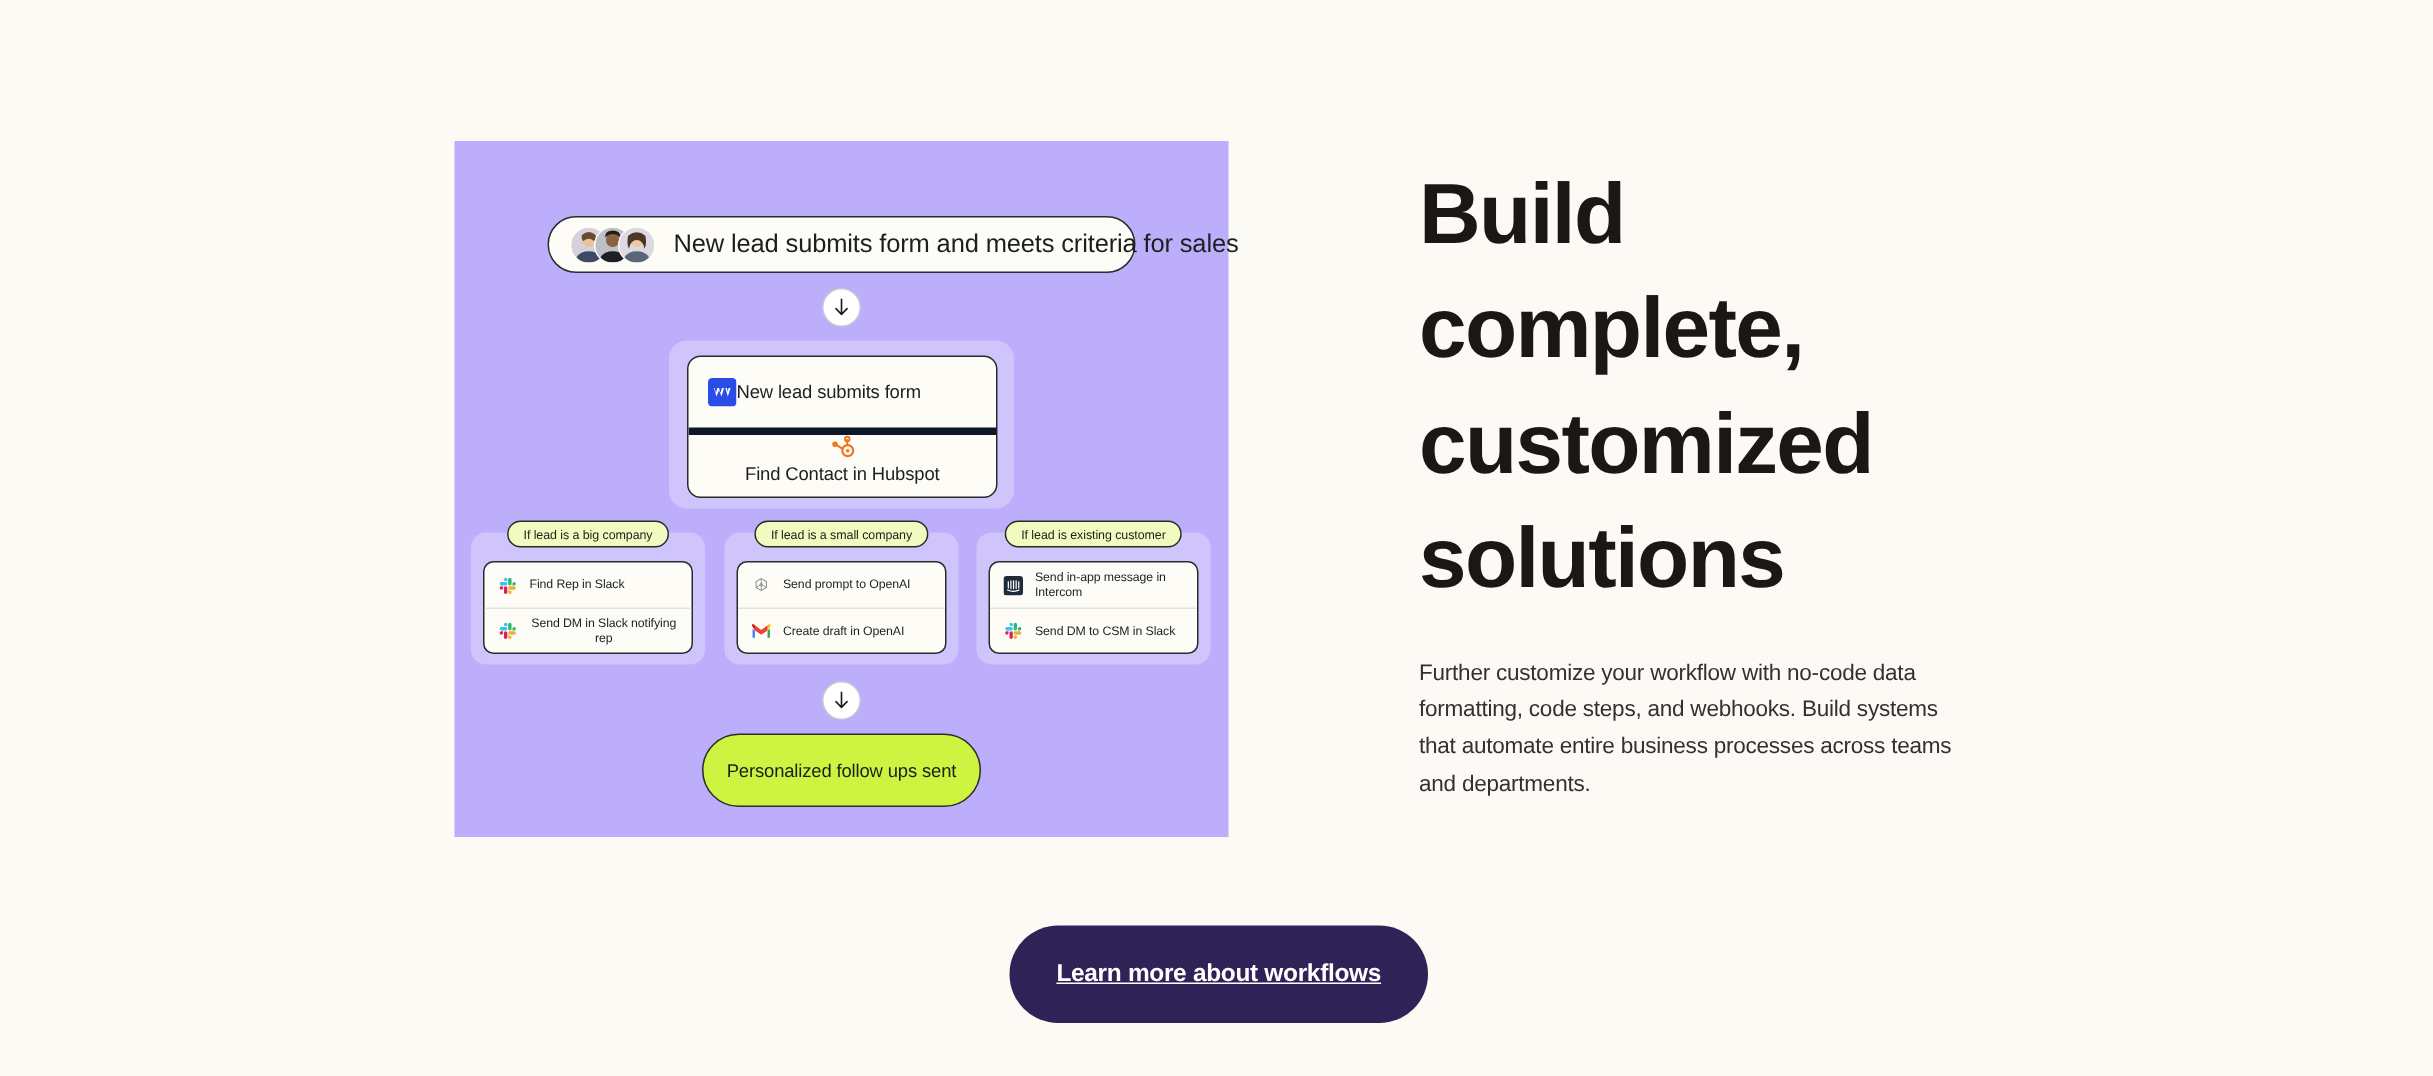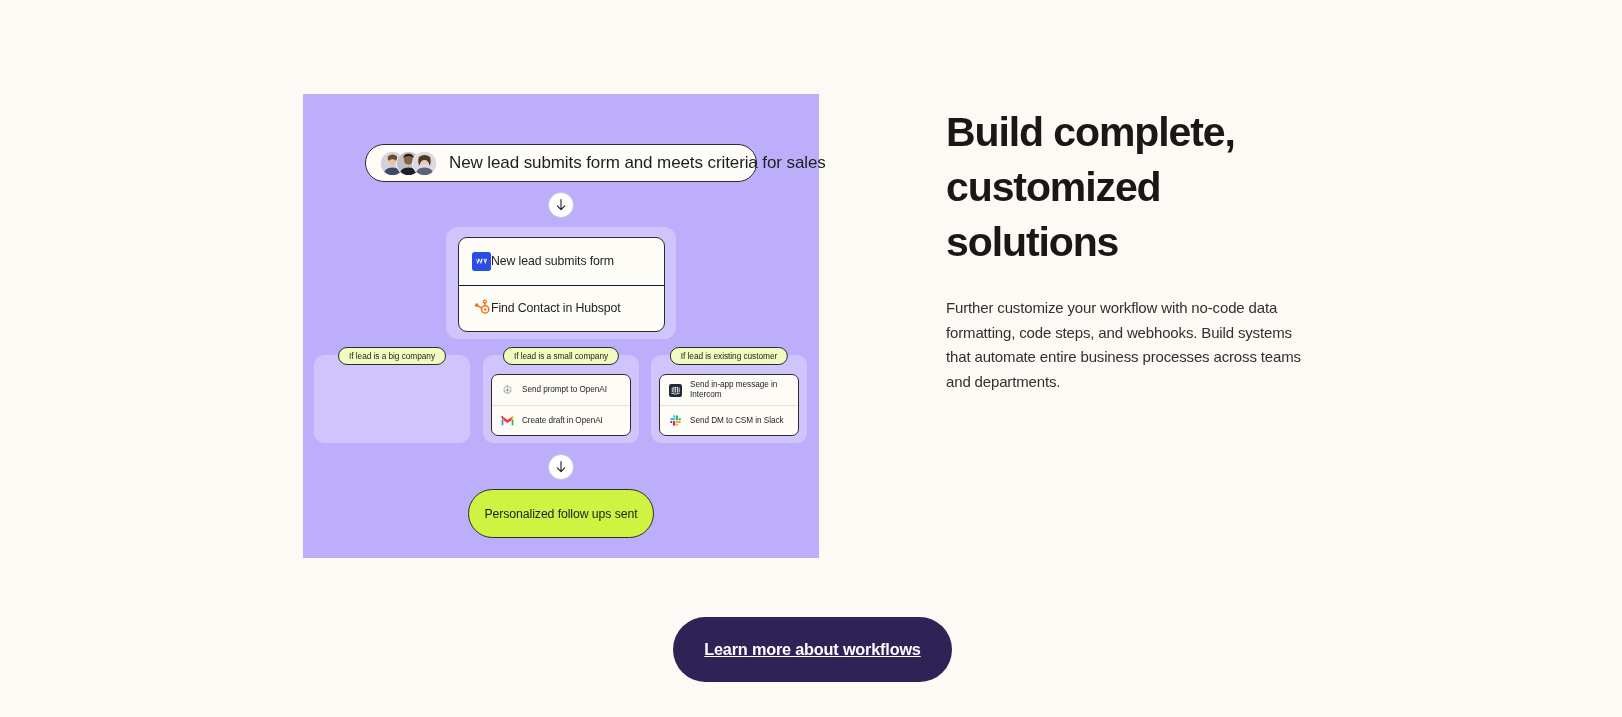--- a/index.html
+++ b/index.html
@@ -97,21 +97,21 @@
     border: 1.4px solid #2B2B2B;
     border-radius: 9px;
     overflow: hidden;
   }
   .row {
     display: flex;
     align-items: center;
     height: 50%;
     padding: 0 13px;
   }
-  .row + .row { border-top: 1px solid #0f172a; }
+  .row + .row { border-top: 5px solid #0f172a; flex-direction: column; }
   .row-label {
     font-size: 12.3px;
     color: #1E1E1E;
     letter-spacing: -0.1px;
     line-height: 1.15;
   }
 
   
   .branch {
     position: absolute;
@@ -189,21 +189,21 @@
   .ic-sm { width: 13px; height: 13px; }
 
   
   .copy {
     position: absolute;
     left: 946px;
     top: 105px;
     width: 360px;
   }
   .headline {
-    font-size: 41px;
+    font-size: 57px;
     font-weight: 700;
     line-height: 1.34;
     color: #1B1715;
     letter-spacing: -1.1px;
   }
   .body-copy {
     margin-top: 26px;
     font-size: 15px;
     line-height: 1.65;
     color: #33302E;
@@ -292,20 +292,40 @@
           <circle cx="16.6" cy="13.2" r="1.5" fill="#F2741B"></circle>
           <path d="M12.3 11.6 L7.3 8.6" stroke="#F2741B" stroke-width="1.7" stroke-linecap="round"></path>
           <circle cx="5.9" cy="7.8" r="2.3" fill="#F2741B"></circle>
         </svg>
         <span class="row-label">Find Contact in Hubspot</span>
       </div>
     </div>
 
     <div class="branch b1">
       <div class="cond-pill">If lead is a big company</div>
+      <div class="branch-card">
+        <div class="brow">
+          <svg class="ic ic-sm" viewBox="0 0 24 24" xmlns="http://www.w3.org/2000/svg">
+            <path d="M6.2 14.8a2.1 2.1 0 1 1-2.1-2.1h2.1zM7.3 14.8a2.1 2.1 0 0 1 4.2 0v5.2a2.1 2.1 0 1 1-4.2 0z" fill="#E01E5A"></path>
+            <path d="M9.4 6.3a2.1 2.1 0 1 1 2.1-2.1v2.1zM9.4 7.4a2.1 2.1 0 0 1 0 4.2H4.2a2.1 2.1 0 1 1 0-4.2z" fill="#36C5F0"></path>
+            <path d="M17.8 9.5a2.1 2.1 0 1 1 2.1 2.1h-2.1zM16.7 9.5a2.1 2.1 0 0 1-4.2 0V4.2a2.1 2.1 0 1 1 4.2 0z" fill="#2EB67D"></path>
+            <path d="M14.6 17.9a2.1 2.1 0 1 1-2.1 2.1v-2.1zM14.6 16.8a2.1 2.1 0 0 1 0-4.2h5.3a2.1 2.1 0 1 1 0 4.2z" fill="#ECB22E"></path>
+          </svg>
+          <span class="brow-label">Find Rep in Slack</span>
+        </div>
+        <div class="brow">
+          <svg class="ic ic-sm" viewBox="0 0 24 24" xmlns="http://www.w3.org/2000/svg">
+            <path d="M6.2 14.8a2.1 2.1 0 1 1-2.1-2.1h2.1zM7.3 14.8a2.1 2.1 0 0 1 4.2 0v5.2a2.1 2.1 0 1 1-4.2 0z" fill="#E01E5A"></path>
+            <path d="M9.4 6.3a2.1 2.1 0 1 1 2.1-2.1v2.1zM9.4 7.4a2.1 2.1 0 0 1 0 4.2H4.2a2.1 2.1 0 1 1 0-4.2z" fill="#36C5F0"></path>
+            <path d="M17.8 9.5a2.1 2.1 0 1 1 2.1 2.1h-2.1zM16.7 9.5a2.1 2.1 0 0 1-4.2 0V4.2a2.1 2.1 0 1 1 4.2 0z" fill="#2EB67D"></path>
+            <path d="M14.6 17.9a2.1 2.1 0 1 1-2.1 2.1v-2.1zM14.6 16.8a2.1 2.1 0 0 1 0-4.2h5.3a2.1 2.1 0 1 1 0 4.2z" fill="#ECB22E"></path>
+          </svg>
+          <span class="brow-label">Send DM in Slack notifying rep</span>
+        </div>
+      </div>
     </div>
 
     <div class="branch b2">
       <div class="cond-pill">If lead is a small company</div>
       <div class="branch-card">
         <div class="brow">
           <svg class="ic ic-sm" viewBox="0 0 24 24" xmlns="http://www.w3.org/2000/svg">
             <path d="M12 3.2 L18.3 6.8 V14.1 L12 17.7 L5.7 14.1 V6.8 Z" fill="none" stroke="#8E8E93" stroke-width="1.3"></path>
             <path d="M12 3.2 V10.4 L5.7 14.1 M12 10.4 L18.3 14.1 M12 10.4 V17.7" fill="none" stroke="#8E8E93" stroke-width="1.1"></path>
             <circle cx="12" cy="10.4" r="1.5" fill="none" stroke="#8E8E93" stroke-width="1.1"></circle>

